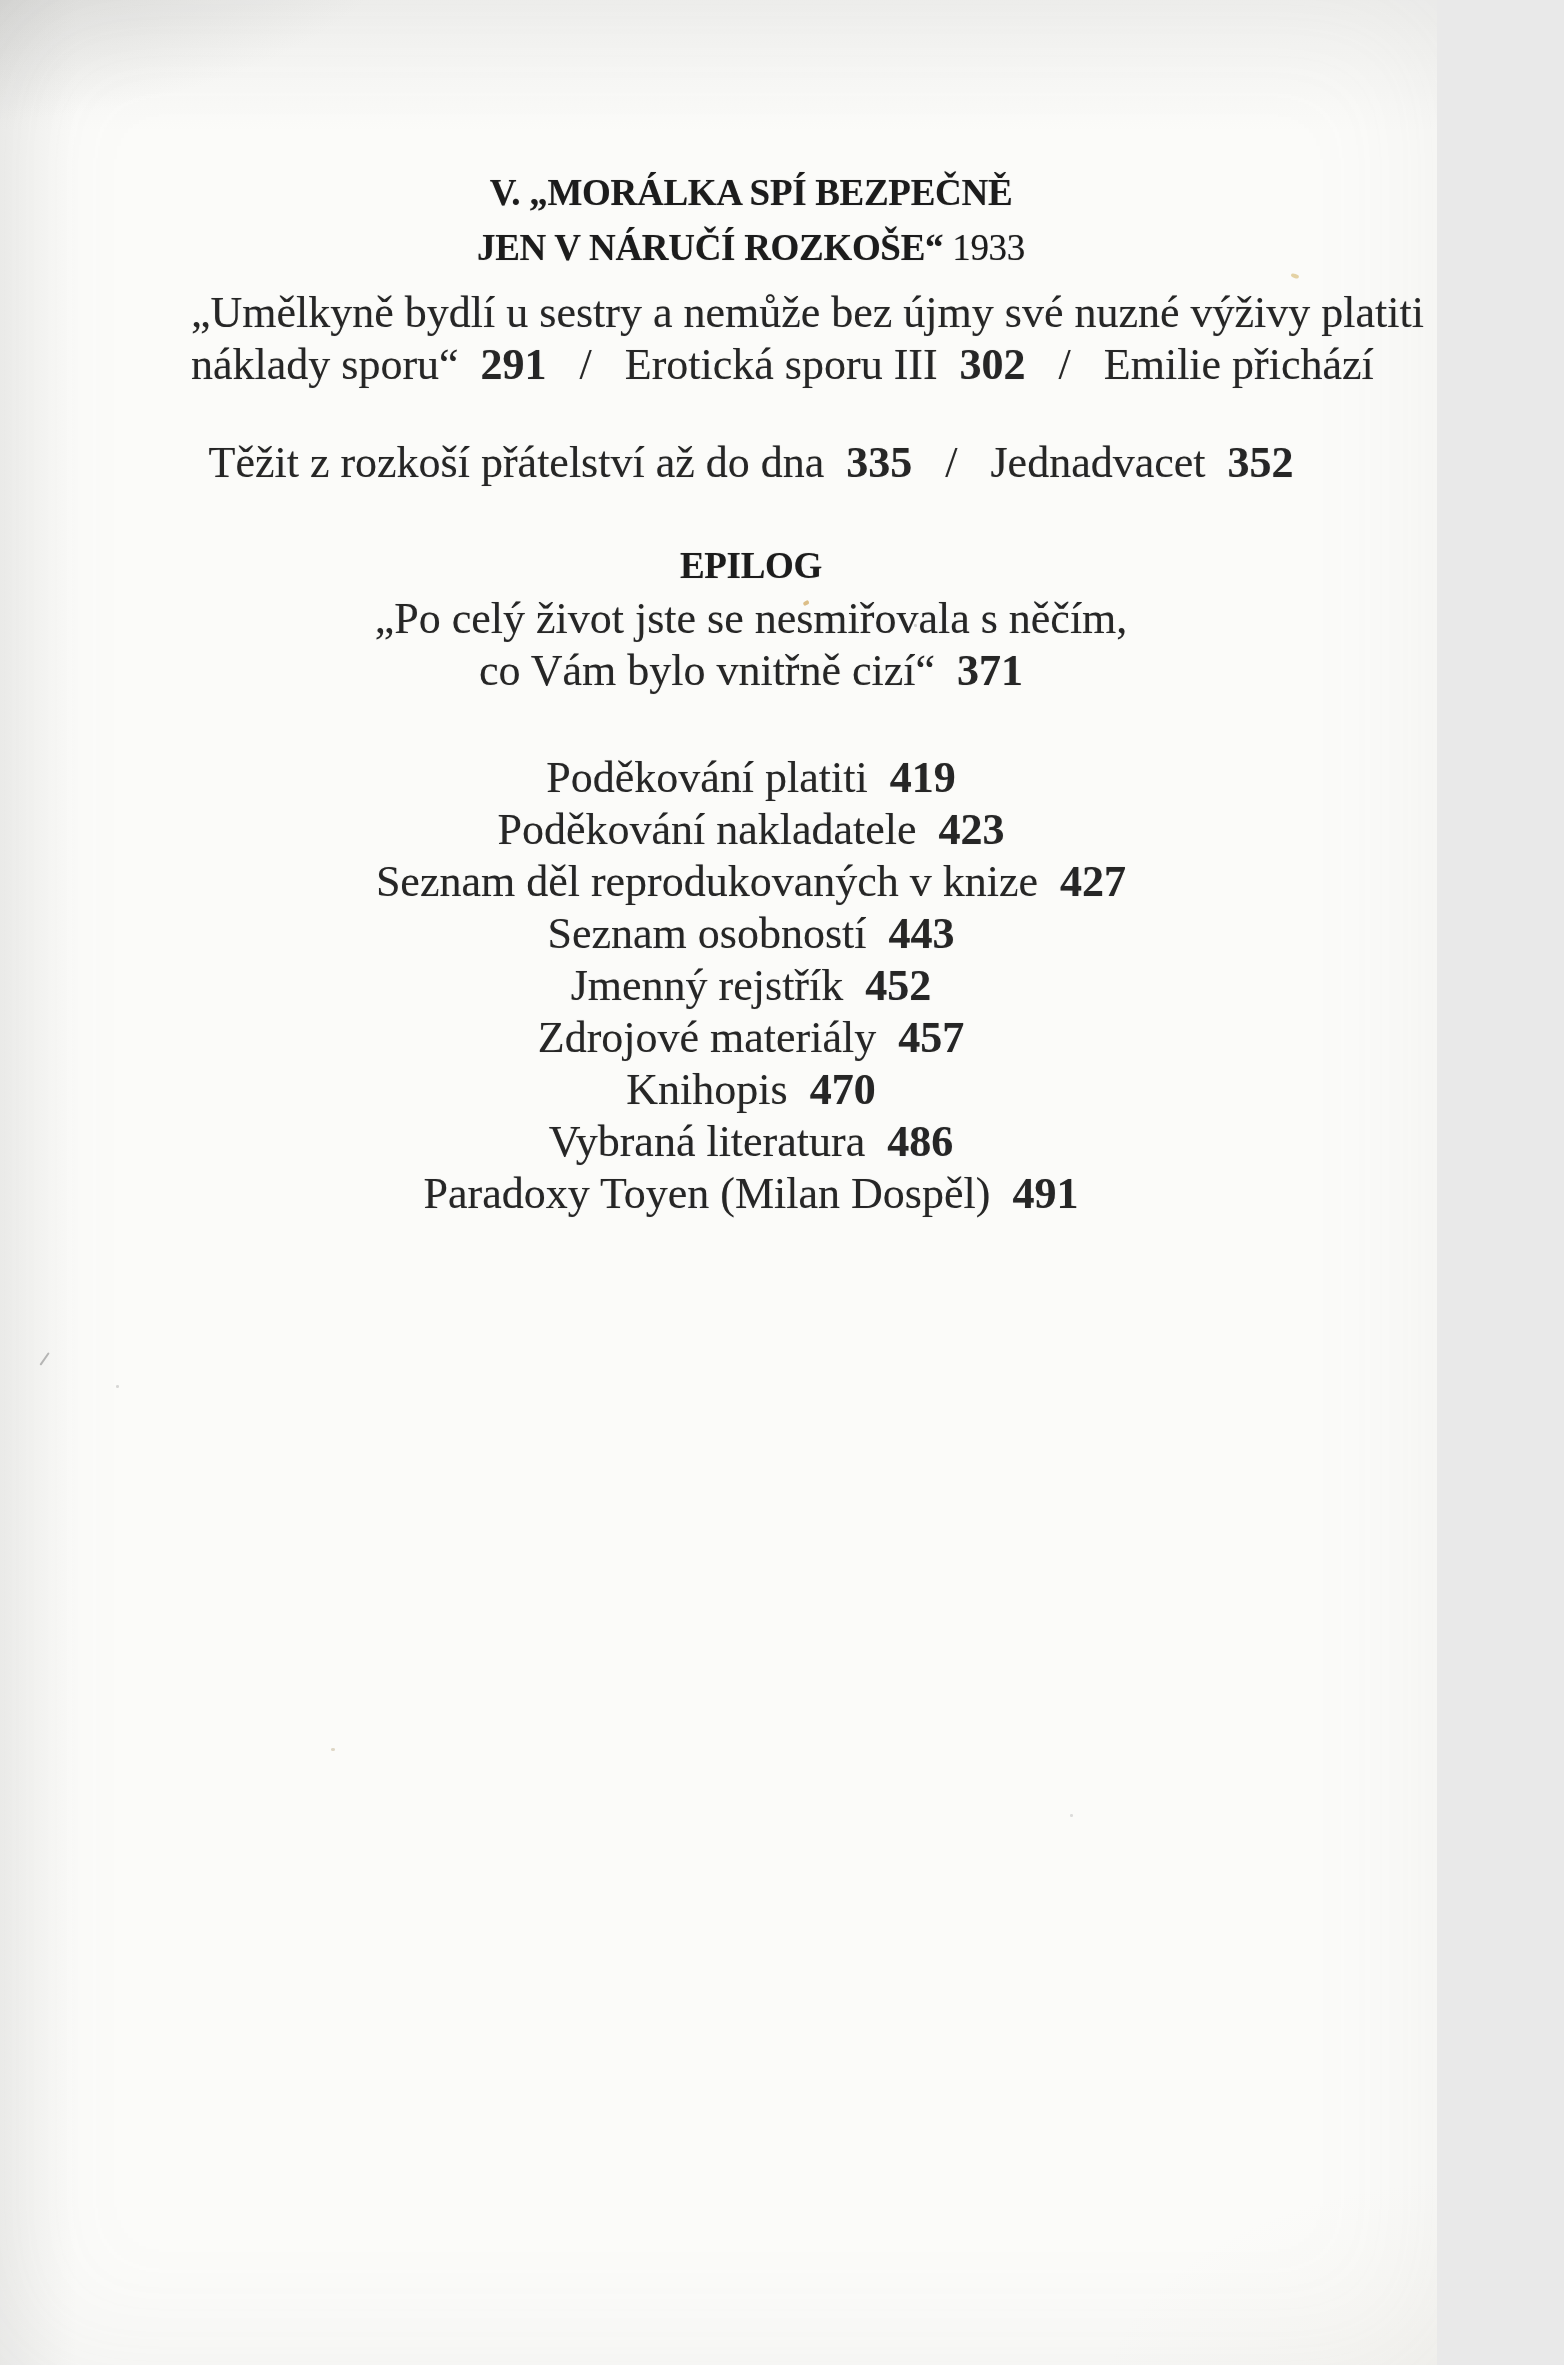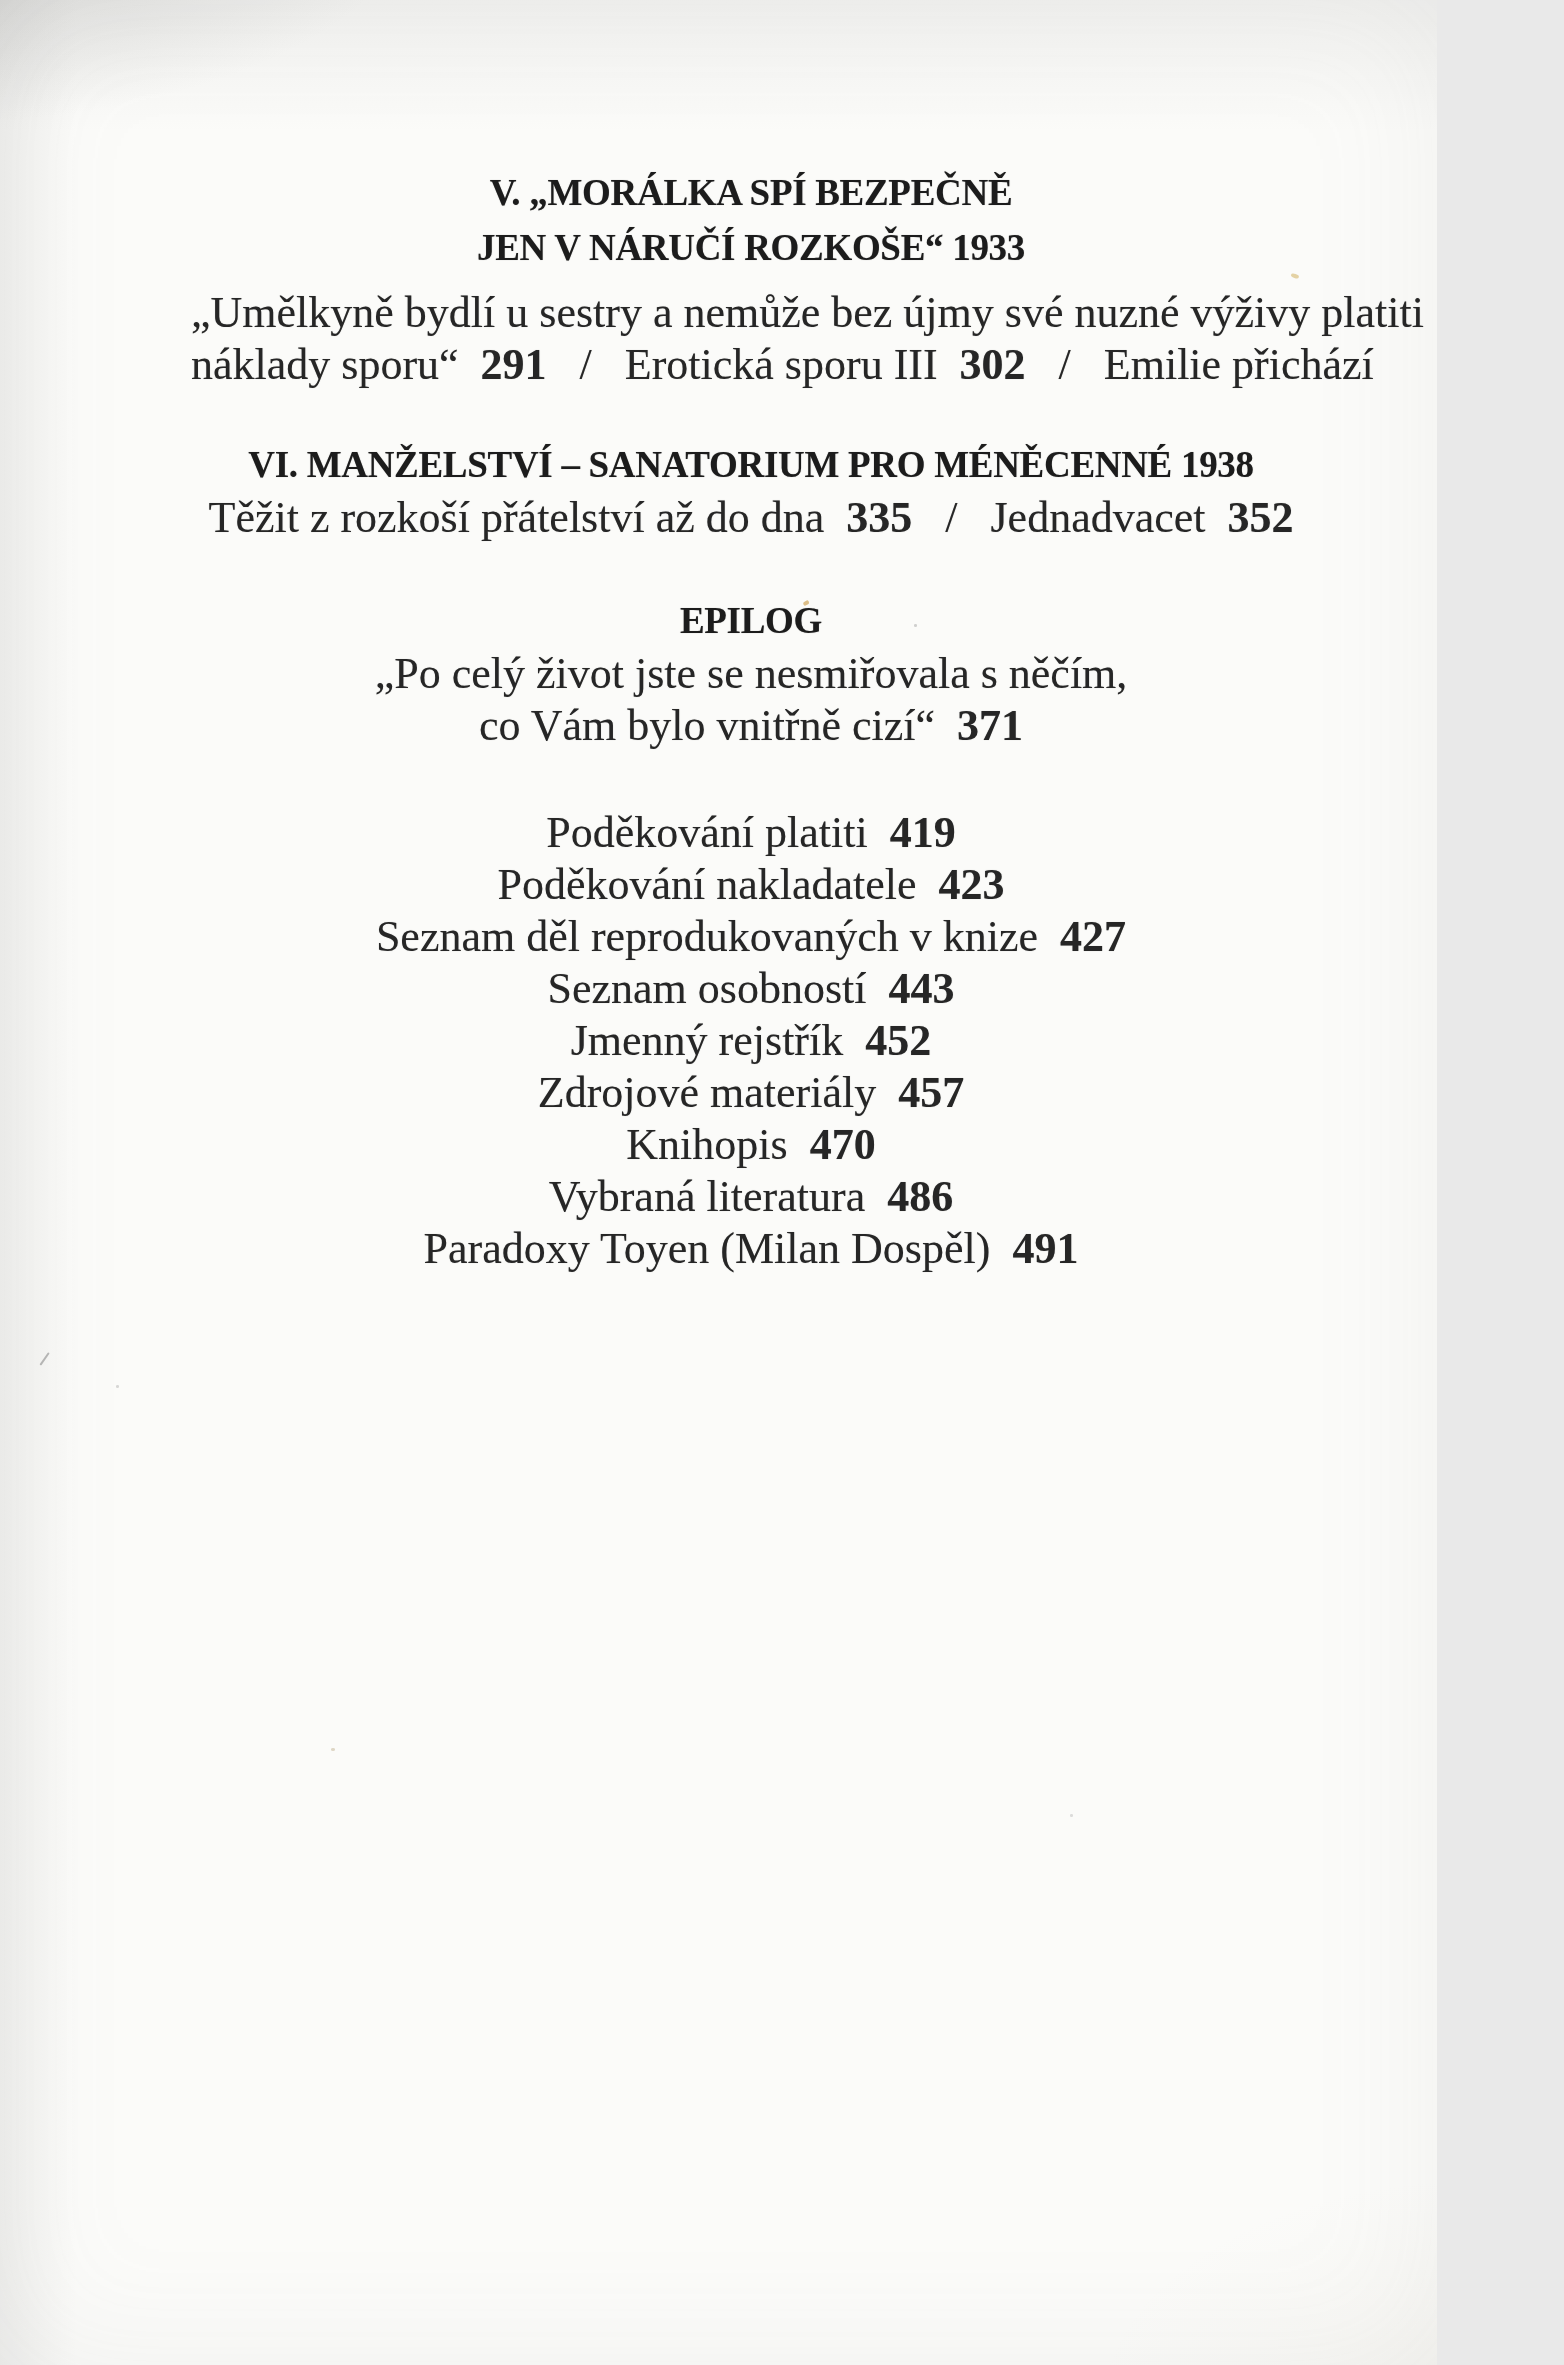--- a/index.html
+++ b/index.html
@@ -30,21 +30,21 @@
   }
   .heading-line {
     font-size: 37px;
     line-height: 55px;
     font-weight: 700;
     letter-spacing: -0.3px;
     color: var(--ink-strong, #1c1c1c);
     white-space: pre;
     text-shadow: 0 0 0.9px rgba(50,50,50,0.45);
   }
-  .heading-line .plain-seg { font-weight: 700; }
+  .heading-line .plain-seg { font-weight: 400; }
   .entry-line {
     font-size: 44px;
     line-height: 52px;
     font-weight: 400;
     white-space: pre;
     text-shadow: 0 0 0.9px rgba(60,60,60,0.40);
   }
   .bold-seg { font-weight: 700; }
   .toc-block { margin: 0; }
   .block-chapter-v .entries { margin-top: 12.4px; }
@@ -70,21 +70,20 @@
   <div class="toc">
       <section class="toc-block block-chapter-v">
         <div class="heading-line"><span class="bold-seg">V. „MORÁLKA SPÍ BEZPEČNĚ</span></div>
         <div class="heading-line"><span class="bold-seg">JEN V NÁRUČÍ ROZKOŠE“ </span><span class="plain-seg">1933</span></div>
         <div class="entries">
           <div class="entry-line"><span class="plain-seg">„Umělkyně bydlí u sestry a nemůže bez újmy své nuzné výživy platiti</span></div>
           <div class="entry-line"><span class="plain-seg">náklady sporu“  </span><span class="bold-seg">291</span><span class="plain-seg">   /   Erotická sporu III  </span><span class="bold-seg">302</span><span class="plain-seg">   /   Emilie přichází</span></div>
         </div>
       </section>
       <section class="toc-block block-chapter-vi">
-        <div class="heading-line"><span class="bold-seg">VI. MANŽELSTVÍ – SANATORIUM PRO MÉNĚCENNÉ </span><span class="plain-seg">1938</span></div>
         <div class="entries">
           <div class="entry-line"><span class="plain-seg">Těžit z rozkoší přátelství až do dna  </span><span class="bold-seg">335</span><span class="plain-seg">   /   Jednadvacet  </span><span class="bold-seg">352</span></div>
         </div>
       </section>
       <section class="toc-block block-epilog">
         <div class="heading-line"><span class="bold-seg">EPILOG</span></div>
         <div class="entries">
           <div class="entry-line"><span class="plain-seg">„Po celý život jste se nesmiřovala s něčím,</span></div>
           <div class="entry-line"><span class="plain-seg">co Vám bylo vnitřně cizí“  </span><span class="bold-seg">371</span></div>
         </div>

